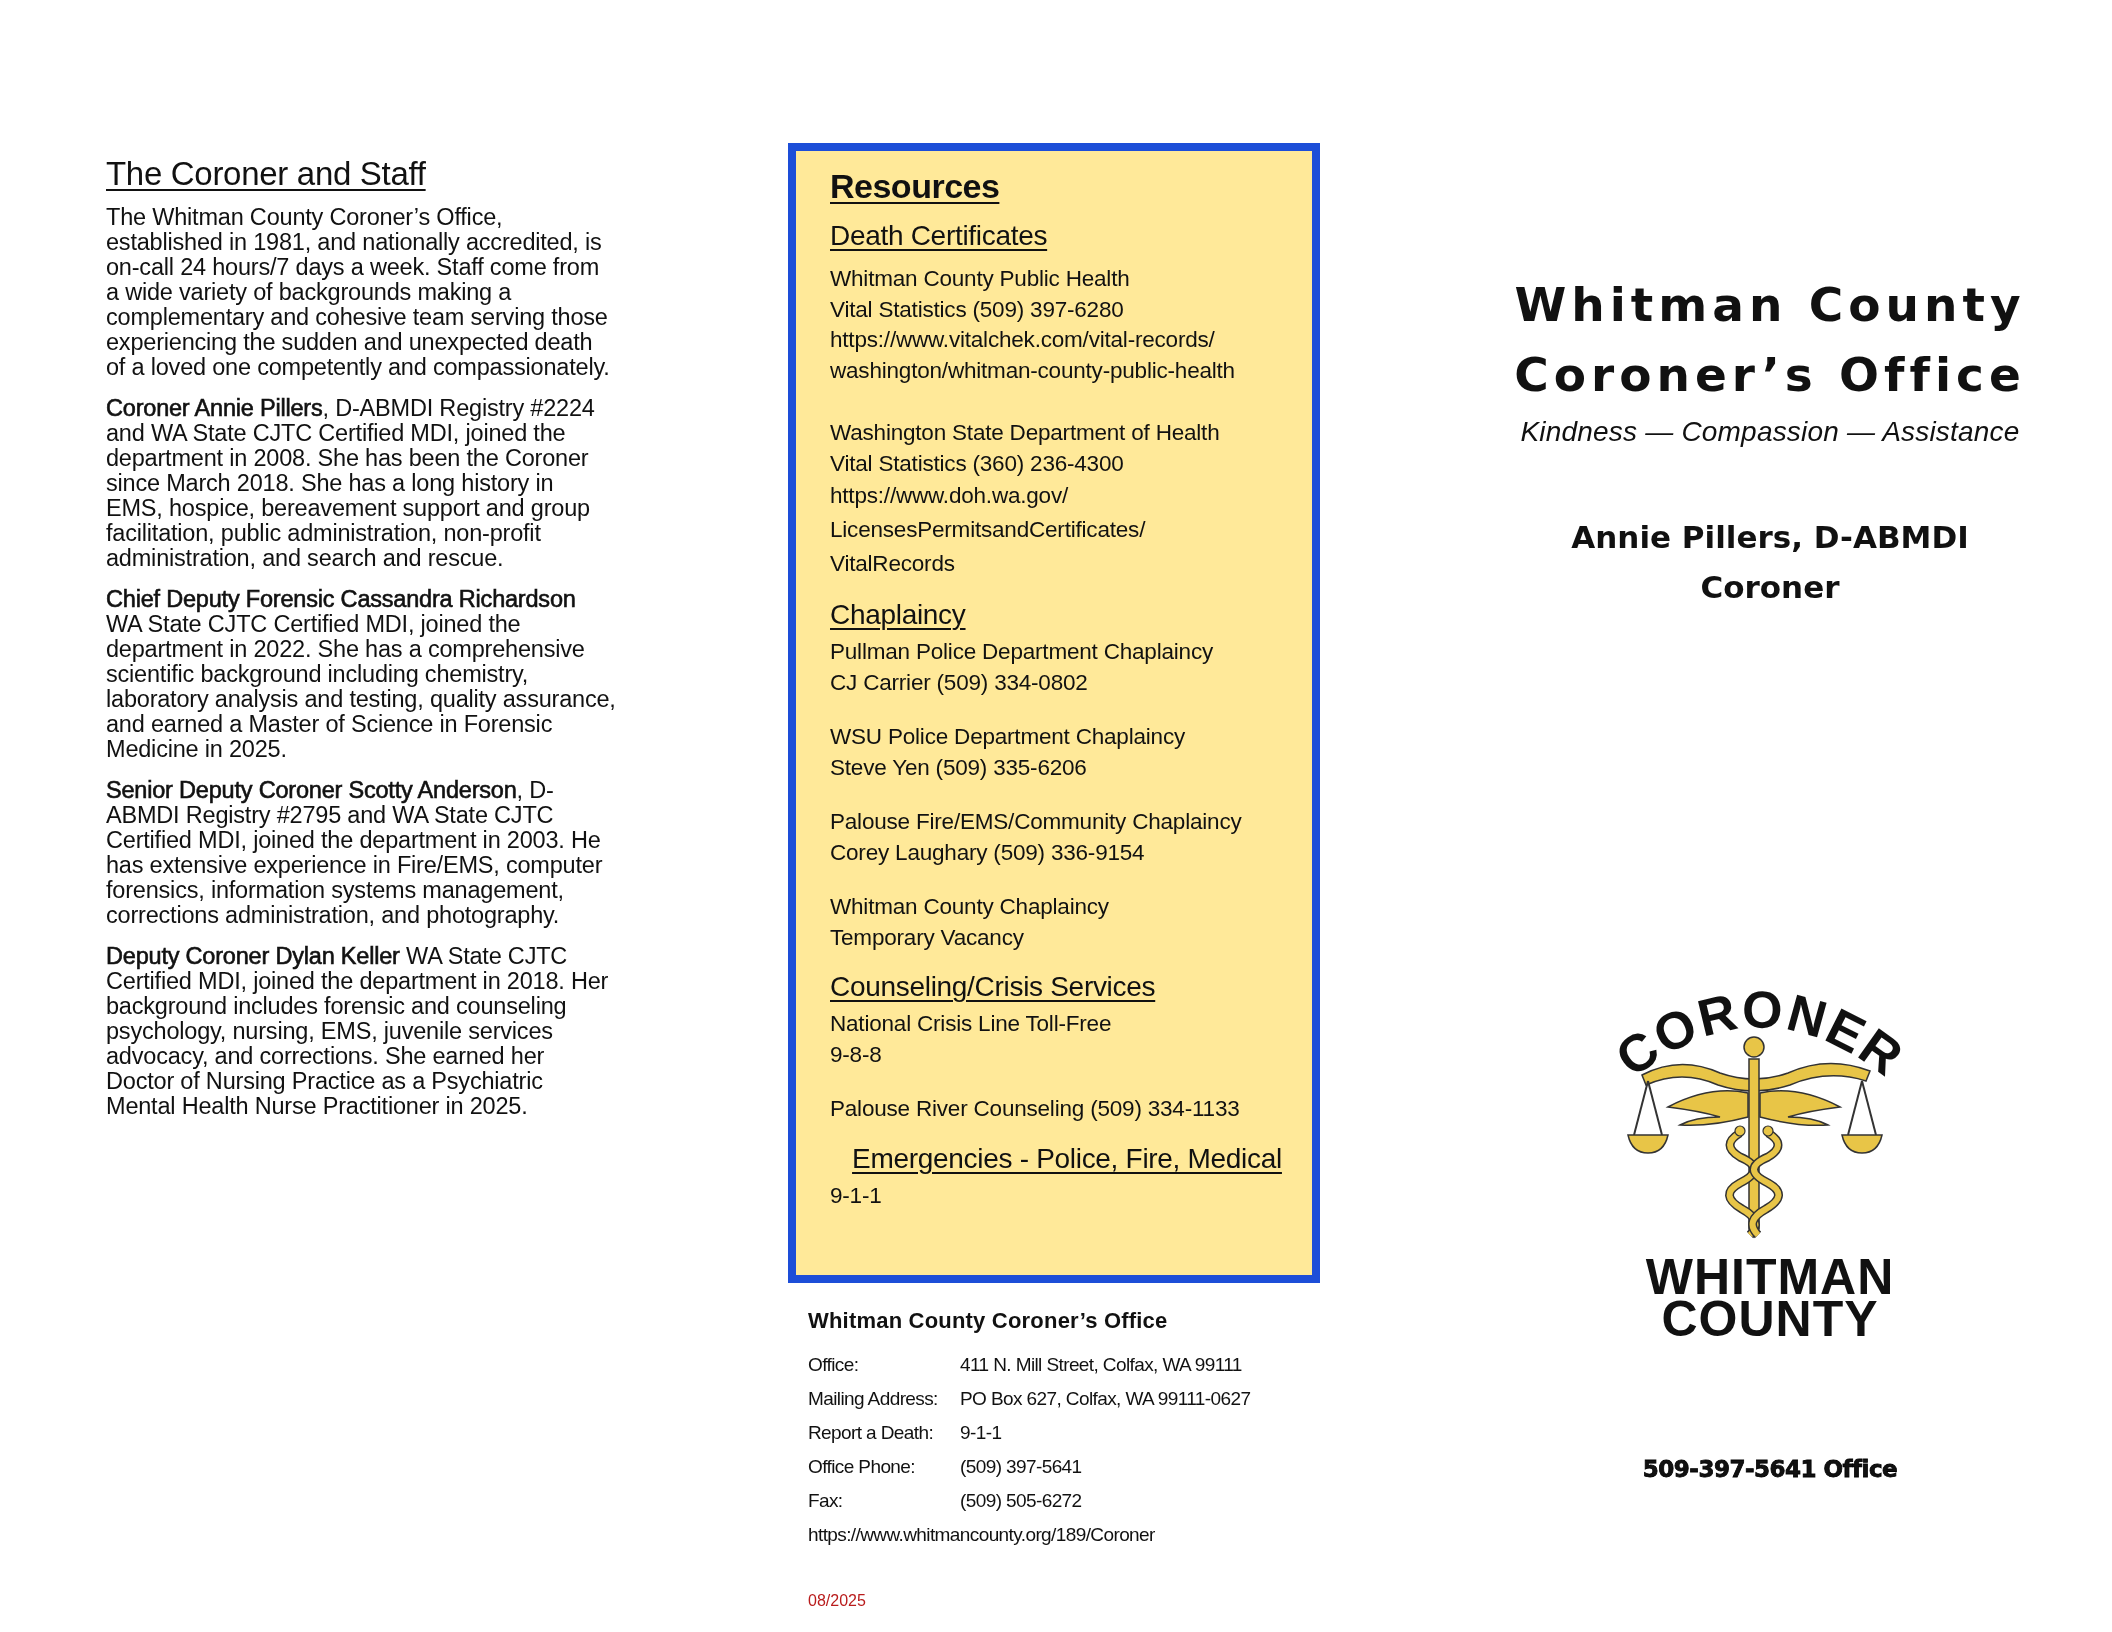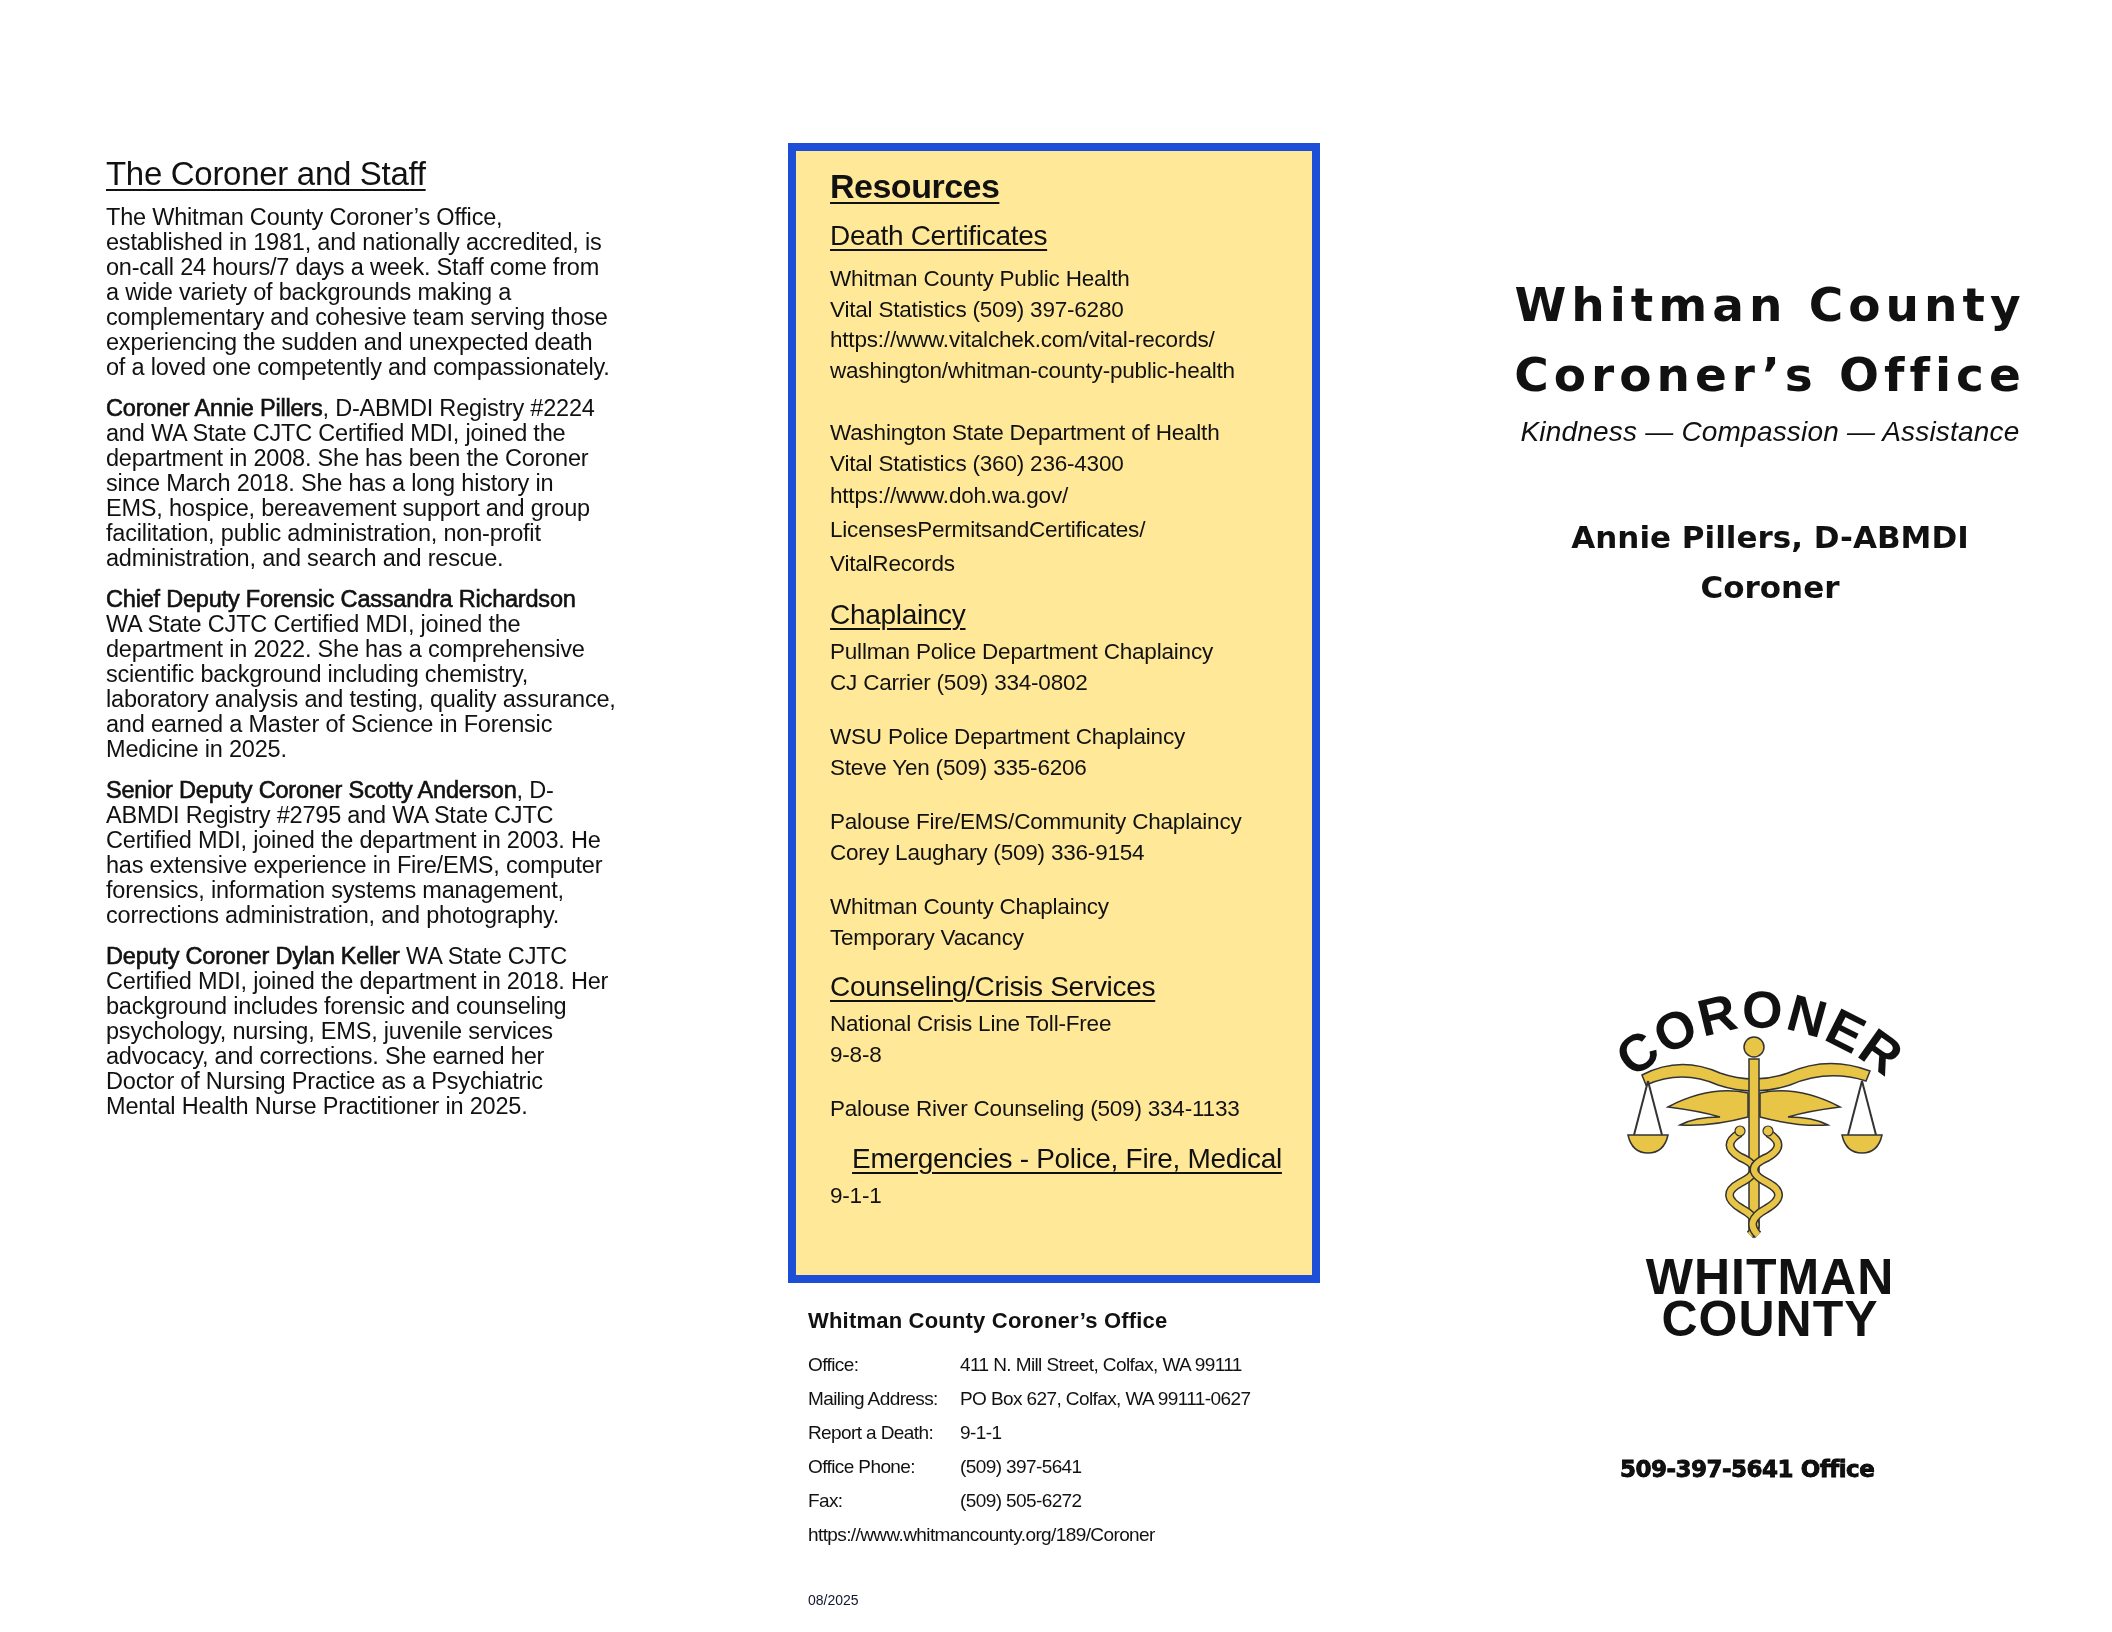--- a/index.html
+++ b/index.html
@@ -28,37 +28,37 @@
   #resources .entry .l { display: block; }
   #resources .url-line { display:block; line-height: 34px; }
 
   
   #contact { left: 808px; top: 1308px; width: 520px; }
   #contact .org { font-size: 22px; font-weight: bold; margin: 0 0 14px 0; letter-spacing: 0.2px; }
   #contact table { border-collapse: collapse; font-family: "Liberation Sans Narrow", "Liberation Sans", sans-serif; }
   #contact td { font-size: 19px; padding: 0; height: 34px; vertical-align: middle; transform-origin: left center; letter-spacing: -0.6px; }
   #contact td.k { width: 152px; }
   #contact .url { font-size: 19px; letter-spacing: -0.6px; height: 34px; line-height: 34px; }
-  #contact .date { font-size: 14px; margin-top: 40px; color: #0f172a; }
+  #contact .date { font-size: 16px; margin-top: 40px; color: #b91c1c; }
 
   
   #cover { left: 1490px; top: 270px; width: 560px; text-align: center; }
   #cover .t1, #cover .t2 {
     font-family: "DejaVu Sans", sans-serif; font-weight: bold; font-size: 47px;
     letter-spacing: 5px; line-height: 70px; margin: 0;
   }
   #cover .tagline { font-style: italic; font-size: 28px; margin-top: 6px; letter-spacing: 0.2px; }
   #cover .guide { font-size: 28px; margin-top: 44px; }
   #cover .name { font-family: "DejaVu Sans", sans-serif; font-weight: bold; font-size: 31px; margin-top: 64px; line-height: 50px; }
   #cover .role { font-family: "DejaVu Sans", sans-serif; font-weight: bold; font-size: 31px; line-height: 50px; }
 
   #logo { left: 1600px; top: 985px; width: 360px; height: 370px; }
   #logo .county { position: absolute; left: 0; width: 340px; text-align: center; font-weight: bold; font-size: 50px; line-height: 44px; letter-spacing: 1px; }
 
-  #office-phone { left: 1620px; top: 1456px; width: 300px; font-family: "DejaVu Sans", sans-serif; font-weight: bold; font-size: 23px; letter-spacing: -0.5px; -webkit-text-stroke: 0.8px #000; }
+  #office-phone { left: 1620px; top: 1456px; width: 300px; text-align: center; font-family: "DejaVu Sans", sans-serif; font-weight: bold; font-size: 23px; letter-spacing: -0.5px; -webkit-text-stroke: 0.8px #000; }
 </style>
 </head>
 <body>
 
 <section id="left" class="panel">
   <h2 class="title h-underline">The Coroner and Staff</h2>
   <p>The Whitman County Coroner’s Office, established in 1981, and nationally accredited, is on-call 24 hours/7 days a week. Staff come from a wide variety of backgrounds making a complementary and cohesive team serving those experiencing the sudden and unexpected death of a loved one competently and compassionately.</p>
   <p><b>Coroner Annie Pillers</b><span>, D-ABMDI Registry #2224 and WA State CJTC Certified MDI, joined the department  in 2008. She has been the Coroner since March 2018. She has a long history in EMS, hospice, bereavement support and group facilitation, public administration, non-profit administration, and search and rescue.</span></p>
   <p><b>Chief Deputy Forensic Cassandra Richardson</b><span> WA State CJTC Certified MDI, joined the department in 2022.  She has a comprehensive scientific background including chemistry, laboratory analysis and testing, quality assurance, and earned a Master of Science in Forensic Medicine in 2025.</span></p>
   <p><b>Senior Deputy Coroner Scotty Anderson</b><span>, D-ABMDI Registry #2795 and WA State CJTC Certified MDI, joined the department in 2003. He has extensive experience in Fire/EMS, computer forensics, information systems management, corrections administration, and photography.</span></p>

